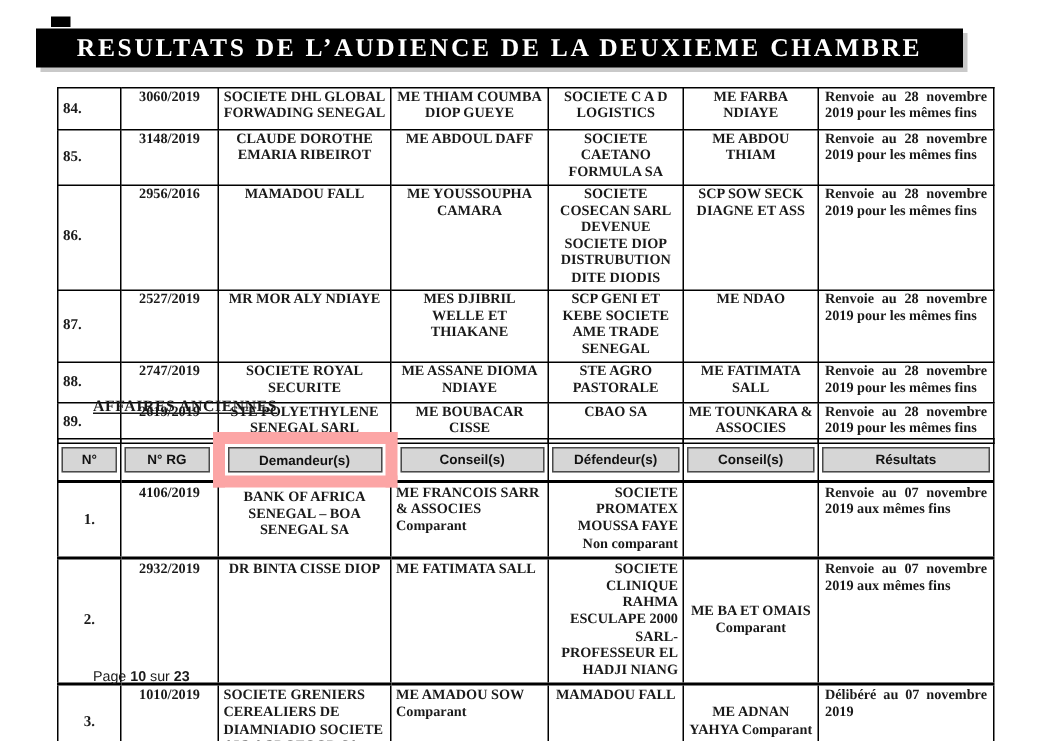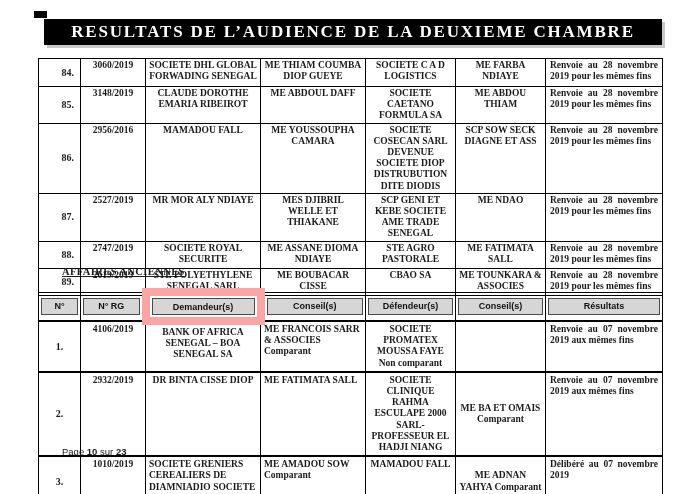--- a/index.html
+++ b/index.html
@@ -9,40 +9,40 @@
     background: #ffffff;
     font-family: "Liberation Serif", serif;
     position: relative;
     overflow: hidden;
   }
   .corner-mark {
     position: absolute; left: 34px; top: 11px;
     width: 13px; height: 7px; background: #000;
   }
   .banner {
-    position: absolute; left: 44px; top: 19px;
+    position: absolute; left: 24px; top: 19px;
     width: 618px; height: 26px;
     background: #000; color: #fff;
     display: flex; align-items: center; justify-content: center;
     font-weight: bold; font-size: 17px; letter-spacing: 1.8px;
     white-space: nowrap;
     box-shadow: 3px 3px 0 #c9c9c9;
   }
   table { border-collapse: collapse; table-layout: fixed; }
   td, th { overflow: hidden; }
 
   
   .t1 { position: absolute; left: 38px; top: 58px; width: 624px; }
   .t1 td {
     border: 1px solid #000;
     font-size: 9.5px; font-weight: bold; line-height: 1.18;
     padding: 1px 3px; vertical-align: top; text-align: center;
     color: #1a1a1a;
   }
-  .t1 td.col-num { vertical-align: middle; text-align: right; padding-right: 6px; font-size: 10px; }
+  .t1 td.col-num { vertical-align: middle; text-align: left; padding-right: 6px; font-size: 10px; }
   .t1 td.col-res { text-align: justify; padding: 1px 4px; }
   .t1 tbody tr:nth-child(1) { height: 28px; }
   .t1 tbody tr:nth-child(2) { height: 28px; }
   .t1 tbody tr:nth-child(3) { height: 54px; }
   .t1 tbody tr:nth-child(4) { height: 36px; }
   .t1 tbody tr:nth-child(5) { height: 27px; padding-left: 25px; }
   .t1 tbody tr:nth-child(6) { height: 27px; }
 
   
   .heading {
@@ -66,21 +66,21 @@
   }
   .t2 th.col-dem .hbox { border-width: 1.5px; }
   .t2 td {
     border: 1px solid #000; border-top: 2px solid #000; border-bottom: 2px solid #000;
     font-size: 9.5px; font-weight: bold; line-height: 1.18;
     padding: 2px 3px; vertical-align: top; text-align: center;
     color: #1a1a1a;
   }
   .t2 td.col-num { vertical-align: middle; text-align: center; font-size: 10px; }
   .t2 td.col-cons { text-align: left; }
-  .t2 td.col-def { text-align: center; }
+  .t2 td.col-def { text-align: right; }
   .t2 td.col-res { text-align: justify; padding: 2px 4px; }
   .t2 tbody tr:nth-child(3) td.col-dem { text-align: left; }
   .t2 tbody tr:nth-child(3) td.col-def { text-align: center; vertical-align: top; }
   .t2 tbody tr:nth-child(2) td.col-cons2,
   .t2 tbody tr:nth-child(3) td.col-cons2 { vertical-align: middle; }
   .t2 tbody tr:nth-child(1) { height: 38px; }
   .t2 tbody tr:nth-child(2) { height: 52px; }
   .t2 tbody tr:nth-child(3) { height: 42px; }
 
   

